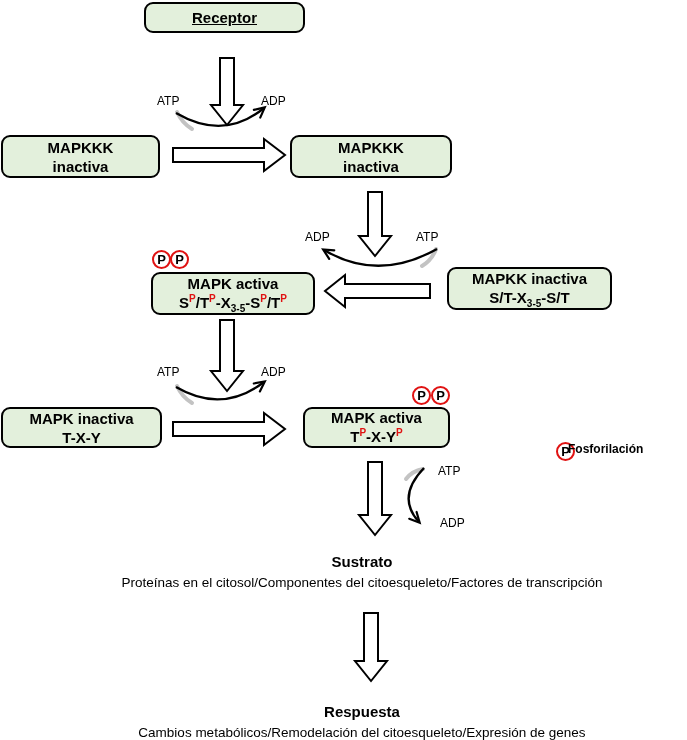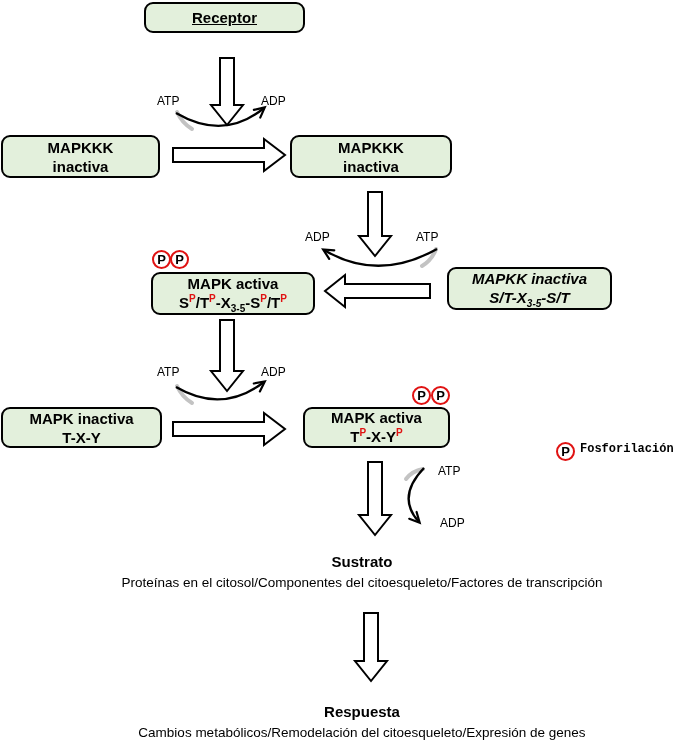--- a/index.html
+++ b/index.html
@@ -87,21 +87,21 @@
   <div class="box" style="left:290px;top:135px;width:162px;height:43px;">
     <span>MAPKKK</span>
     <span>inactiva</span>
   </div>
 
   <div class="box" style="left:151px;top:272px;width:164px;height:43px;">
     <span>MAPK activa</span>
     <span><span>S</span><span class="sup red">P</span><span>/T</span><span class="sup red">P</span><span>-X</span><span class="sub">3-5</span><span>-S</span><span class="sup red">P</span><span>/T</span><span class="sup red">P</span></span>
   </div>
 
-  <div class="box" style="left:447px;top:267px;width:165px;height:43px;font-style:italic;">
+  <div class="box" style="left:447px;top:267px;width:165px;height:43px;">
     <span>MAPKK inactiva</span>
     <span><span>S/T-X</span><span class="sub">3-5</span><span>-S/T</span></span>
   </div>
 
   <div class="box" style="left:303px;top:407px;width:147px;height:41px;">
     <span>MAPK activa</span>
     <span><span>T</span><span class="sup red">P</span><span>-X-Y</span><span class="sup red">P</span></span>
   </div>
 
   <div class="box" style="left:1px;top:407px;width:161px;height:41px;">
@@ -121,21 +121,21 @@
   <div class="lbl" style="left:305px;top:230px;">ADP</div>
   <div class="lbl" style="left:416px;top:230px;">ATP</div>
 
   <div class="lbl" style="left:157px;top:365px;">ATP</div>
   <div class="lbl" style="left:261px;top:365px;">ADP</div>
 
   <div class="lbl" style="left:438px;top:464px;">ATP</div>
   <div class="lbl" style="left:440px;top:516px;">ADP</div>
 
   <div class="pbadge" style="left:556px;top:442px;">P</div>
-  <div class="lbl bold" style="left:580px;top:442px;font-family:Liberation Mono, monospace;">Fosforilación</div>
+  <div class="lbl bold" style="left:568px;top:442px;">Fosforilación</div>
 
   <div class="centerblock" style="left:37px;top:703px;width:650px;">
     <div class="title">Respuesta</div>
     <div class="subtitle">Cambios metabólicos/Remodelación del citoesqueleto/Expresión de genes</div>
   </div>
 
   <div class="centerblock" style="left:37px;top:553px;width:650px;">
     <div class="title">Sustrato</div>
     <div class="subtitle">Proteínas en el citosol/Componentes del citoesqueleto/Factores de transcripción</div>
   </div>

